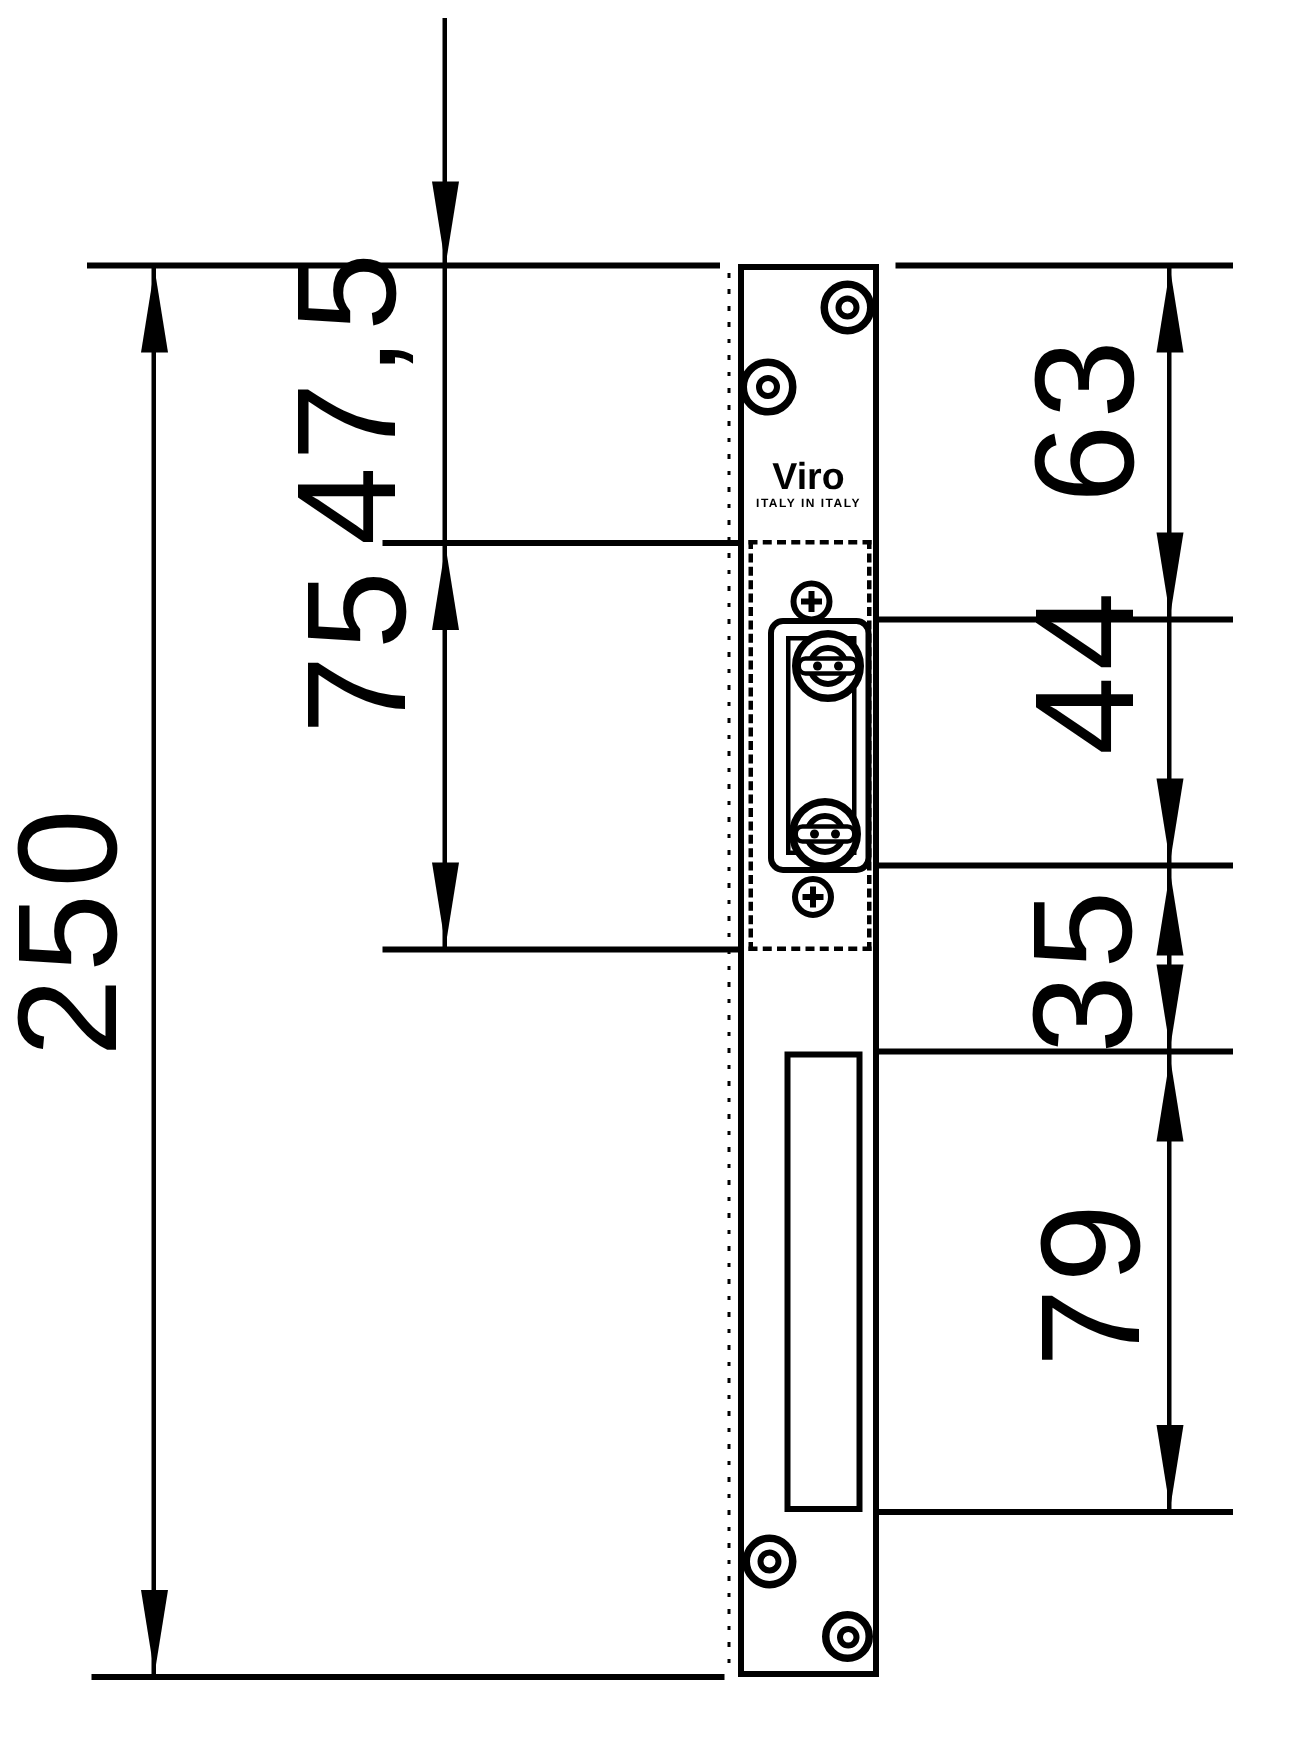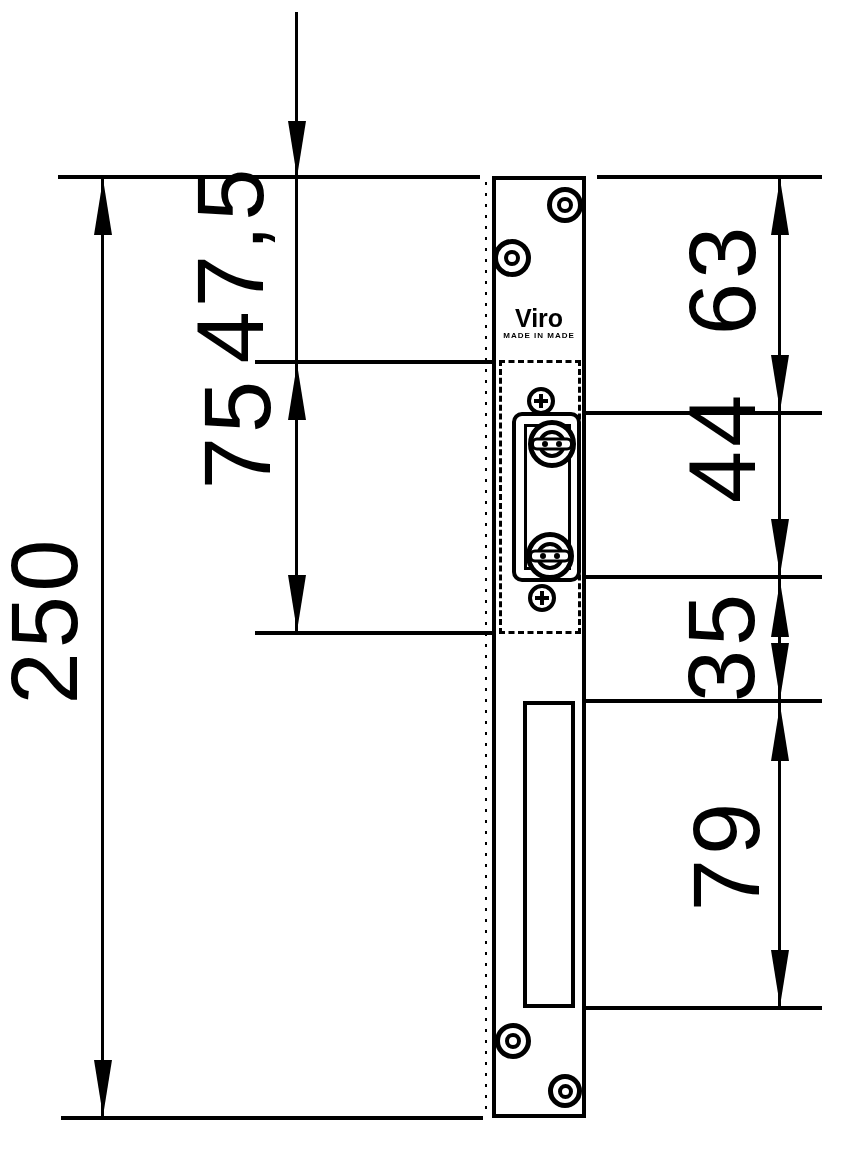--- a/index.html
+++ b/index.html
@@ -96,21 +96,21 @@
   </div>
   <div class="hole" style="left:495px;top:1023px;width:36px;height:36px;">
     <div class="hole-in" style="width:16px;height:16px;"></div>
   </div>
   <div class="hole" style="left:548px;top:1074px;width:34px;height:34px;">
     <div class="hole-in" style="width:15px;height:15px;"></div>
   </div>
 
   <div class="logo">
     <div class="brand">Viro</div>
-    <div class="made">MADE IN MADE</div>
+    <div class="made">ITALY IN ITALY</div>
   </div>
 
   <div class="dashedrect"></div>
 
   <div class="latch"></div>
   <div class="latch-in"></div>
 
   <div class="screwS" style="left:527px;top:387px;">
     <div class="cb-h"></div>
     <div class="cb-v"></div>

